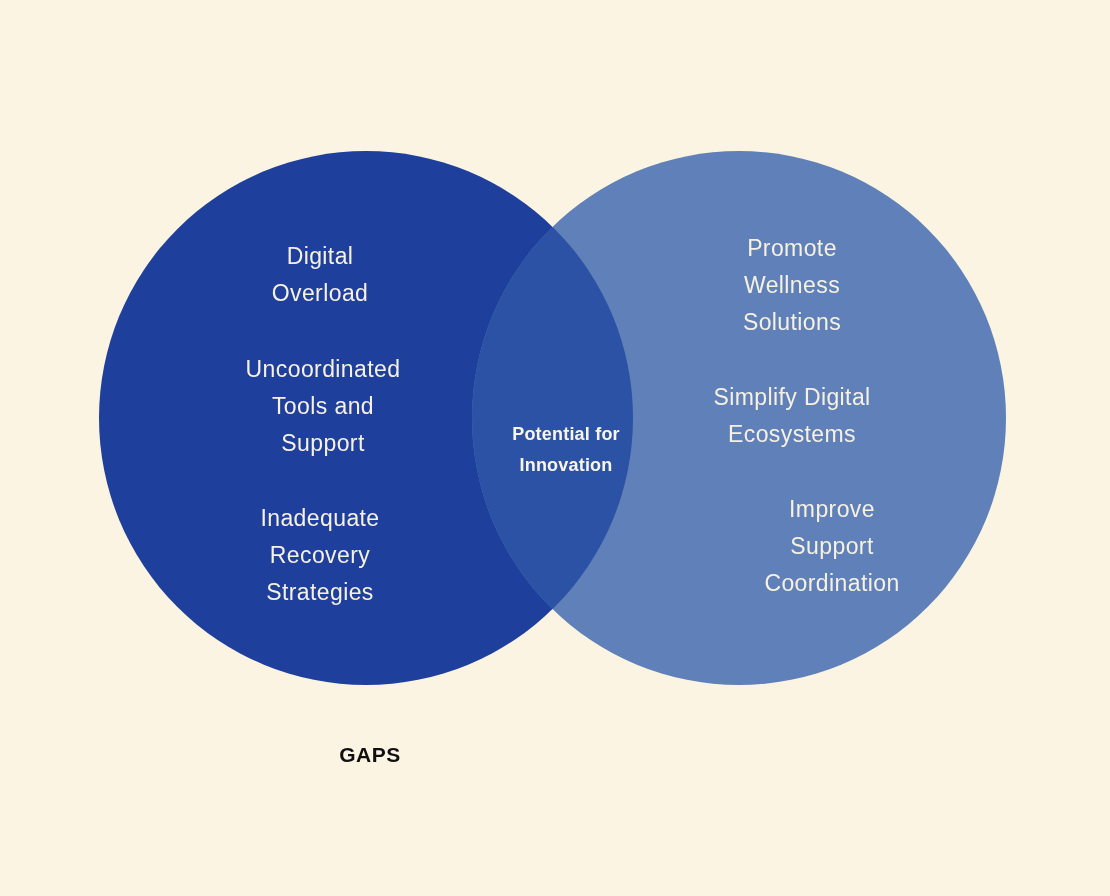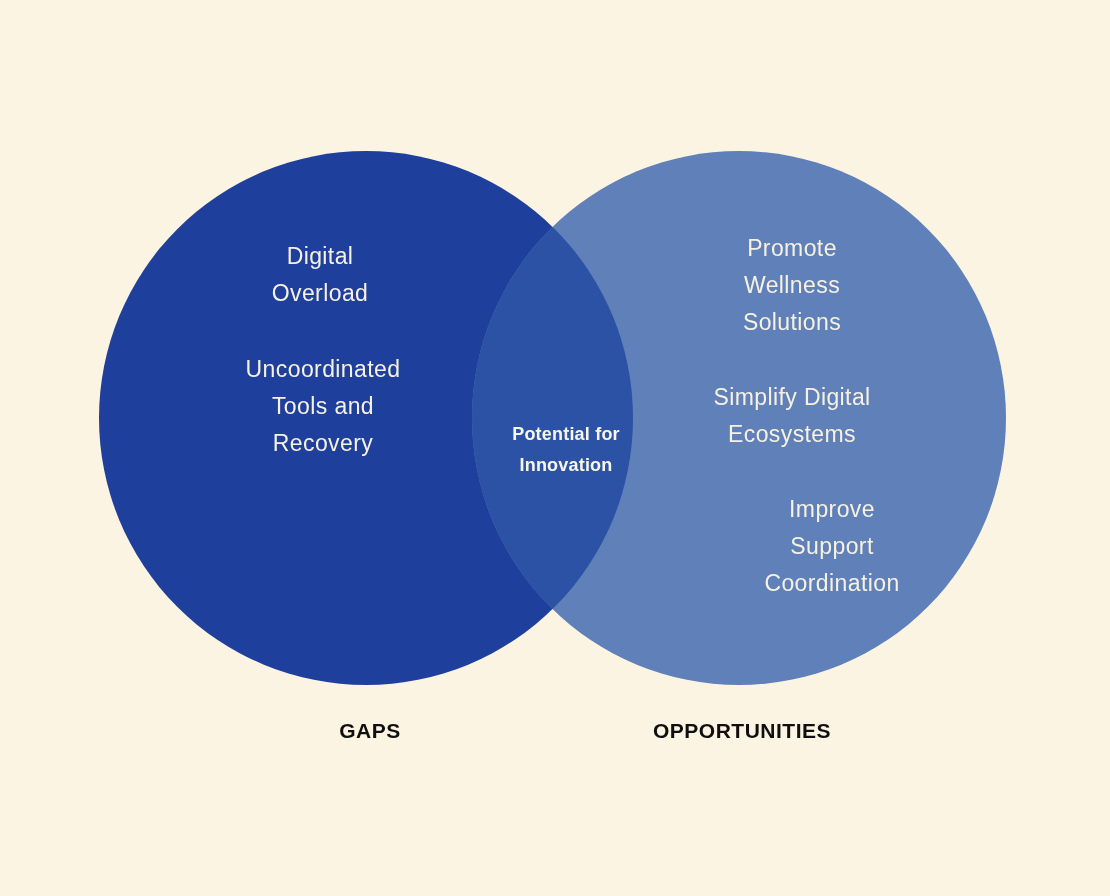--- a/index.html
+++ b/index.html
@@ -40,20 +40,21 @@
     letter-spacing: 0.2px;
   }
   .circle-label {
     position: absolute;
     transform: translate(-50%, -50%);
     color: #0F0F0F;
     font-size: 21px;
     font-weight: 800;
     letter-spacing: 0.5px;
     white-space: nowrap;
+    margin-top: 24px;
   }
   
   .pos-digital      { left: 320px; top: 275px; }
   .pos-uncoord      { left: 323px; top: 406px; }
   .pos-inadequate   { left: 320px; top: 555px; }
   .pos-overlap      { left: 553px; top: 450px; margin-left: 13px; }
   .pos-promote      { left: 792px; top: 285px; }
   .pos-simplify     { left: 792px; top: 416px; }
   .pos-improve      { left: 832px; top: 546px; }
   .pos-gaps-label   { left: 370px; top: 731px; }
@@ -75,34 +76,36 @@
     <g clip-path="url(#leftClip)">
       <circle cx="739" cy="418" r="267" fill="#2B52A4"></circle>
     </g>
   </svg>
 
   <div class="vtext pos-digital">Digital
 Overload</div>
 
   <div class="vtext pos-uncoord">Uncoordinated
 Tools and
-Recovery</div>
+Support</div>
 
+  <div class="vtext pos-inadequate">Inadequate
+Recovery
+Strategies</div>
 
   <div class="vtext overlap pos-overlap">Potential for
 Innovation</div>
 
   <div class="vtext pos-promote">Promote
 Wellness
 Solutions</div>
 
   <div class="vtext pos-simplify">Simplify Digital
 Ecosystems</div>
 
   <div class="vtext pos-improve">Improve
 Support
 Coordination</div>
 
   <div class="circle-label pos-gaps-label">GAPS</div>
 
-  <div class="circle-label pos-opps-label">OPPORTUNITIES</div>
 
 </div>
 
 </body></html>

